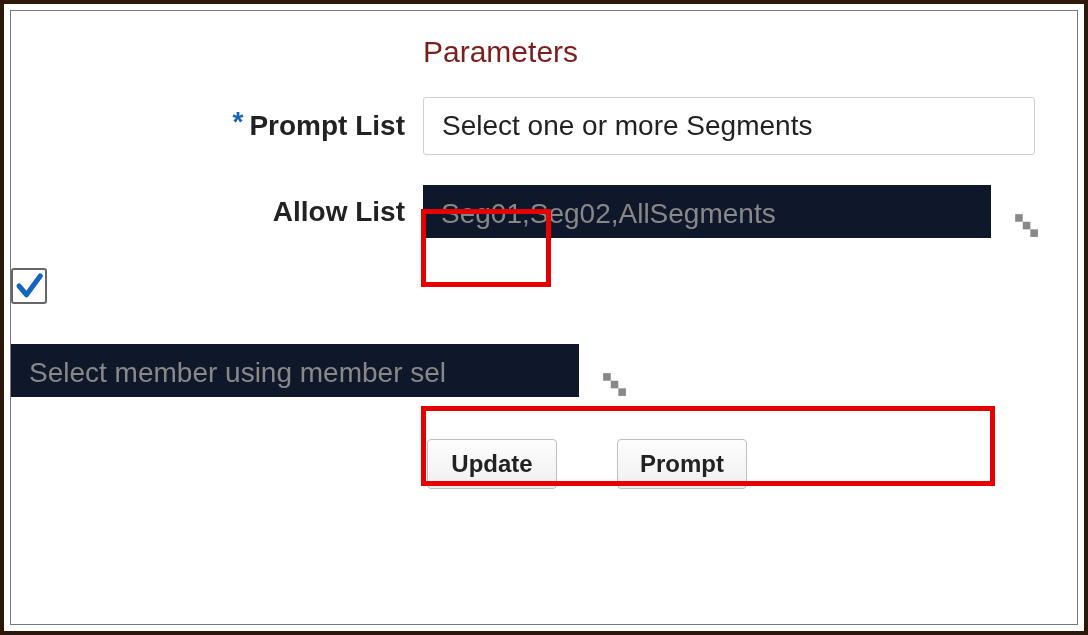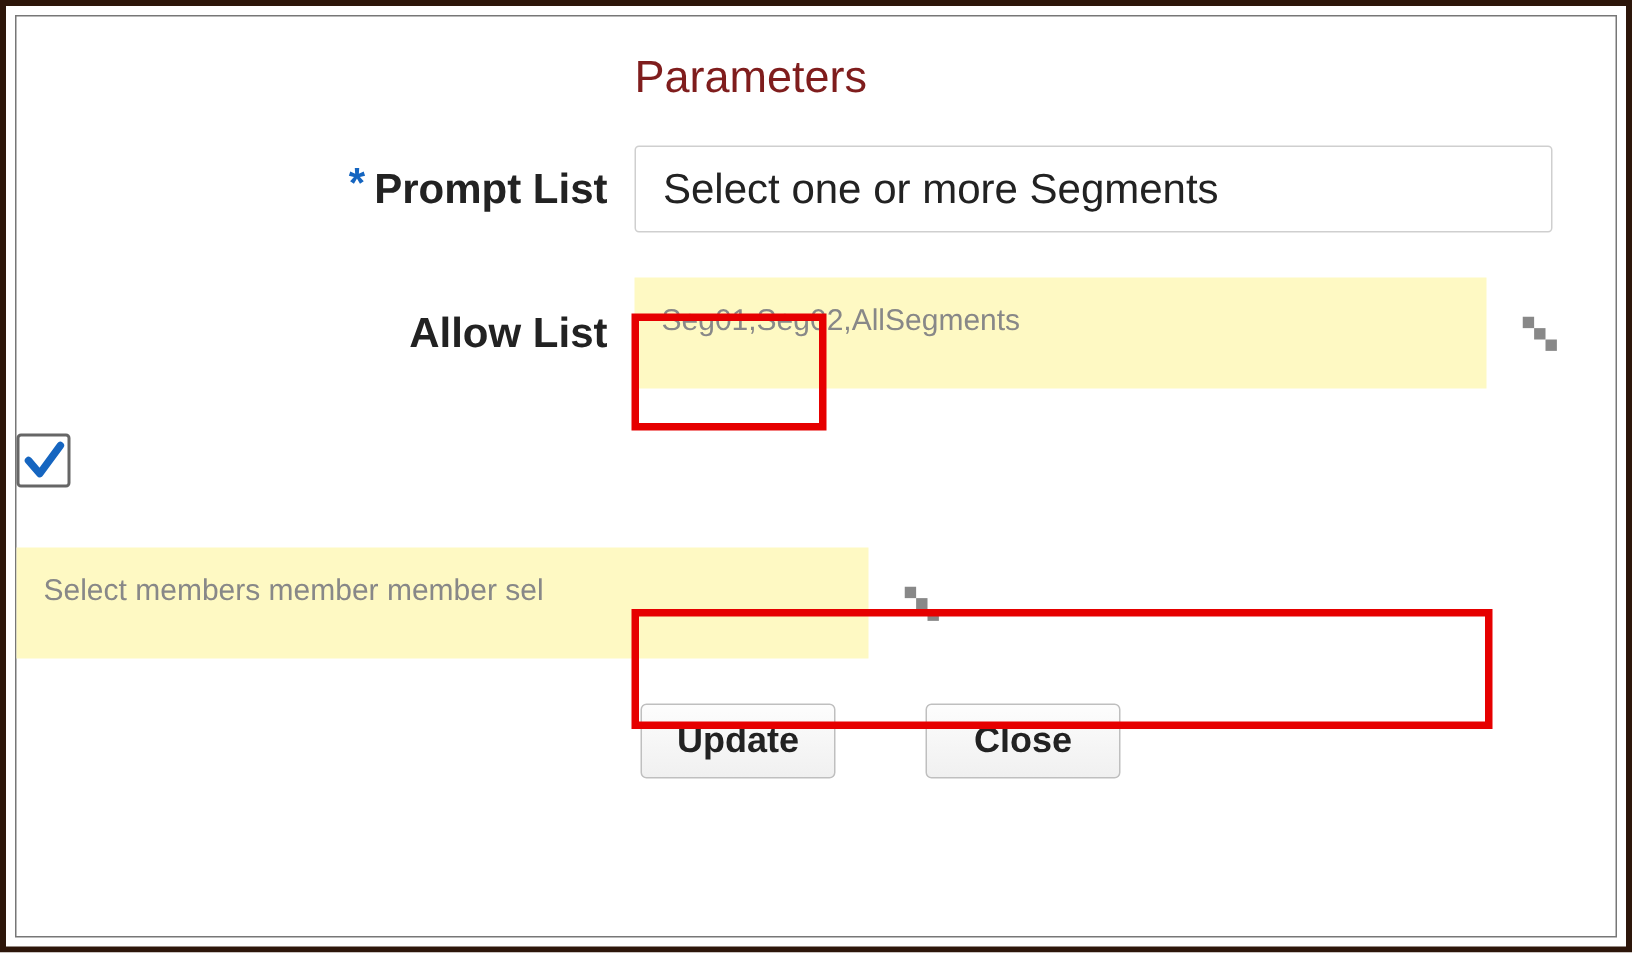--- a/index.html
+++ b/index.html
@@ -34,21 +34,21 @@
       text-align: right;
       padding-right: 18px;
       font-size: 28px;
       font-weight: 700;
       color: #222;
       white-space: nowrap;
     }
     .field-col {
       flex: 1;
       display: flex;
-      align-items: center;
+      align-items: flex-end;
       position: relative;
     }
     .heading {
       font-size: 30px;
       font-weight: 400;
       color: #7f1d1d;
       margin-left: 412px;
       margin-top: 10px;
       margin-bottom: 28px;
     }
@@ -66,24 +66,24 @@
       height: 58px;
       border: 1px solid #cfcfcf;
       border-radius: 3px;
       font-size: 28px;
       padding: 0 14px 0 18px;
       color: #222;
       background: #fff;
     }
     .disabled-input {
       width: 568px;
-      height: 74px;
-      background: #fef9c3;
+      height: 53px;
+      background: #0f172a;
       border: none;
-      font-size: 20px;
+      font-size: 28px;
       padding: 0 14px 0 18px;
       color: #888;
       line-height:58px;
       white-space: nowrap;
       overflow: hidden;
     }
     .checkbox {
       width: 36px;
       height: 36px;
       border: 2px solid #666;
@@ -107,20 +107,21 @@
       height: 50px;
       min-width: 130px;
       border: 1px solid #bfbfbf;
       border-radius: 4px;
       background: linear-gradient(#fdfdfd,#f0f0f0);
       font-size: 24px;
       font-weight: 700;
       color: #222;
       cursor: pointer;
       padding: 0 22px;
+      margin-top: 12px;
     }
     .btn-row {
       margin-left: 416px;
       display: flex;
       gap: 60px;
       margin-top: 4px;
     }
     .highlight1{
       position:absolute;
       border:5px solid #e60000;
@@ -172,33 +173,33 @@
         <div class="checkbox">
           <svg viewBox="0 0 24 24">
               <path d="M4 12 L10 19 L21 4" fill="none" stroke="#1565c0" stroke-width="4" stroke-linecap="round" stroke-linejoin="round"></path>
             </svg>
         </div>
       </div>
     </div>
 
     <div class="row" style="margin-top:40px;">
       <div class="field-col">
-        <div class="disabled-input">Select members member member sel</div>
+        <div class="disabled-input">Select member using member sel</div>
         <span class="hier-icon">
           <svg viewBox="0 0 24 24">
               <rect x="2" y="2" width="7" height="7" fill="#888"></rect>
               <rect x="9" y="9" width="7" height="7" fill="#888"></rect>
               <rect x="16" y="16" width="7" height="7" fill="#888"></rect>
             </svg>
         </span>
       </div>
     </div>
 
     <div class="btn-row">
       <button class="btn">Update</button>
-      <button class="btn">Close</button>
+      <button class="btn">Prompt</button>
     </div>
 
     <div class="highlight1"></div>
     <div class="highlight2"></div>
 
   </div>
 </div>
 
 </body></html>

